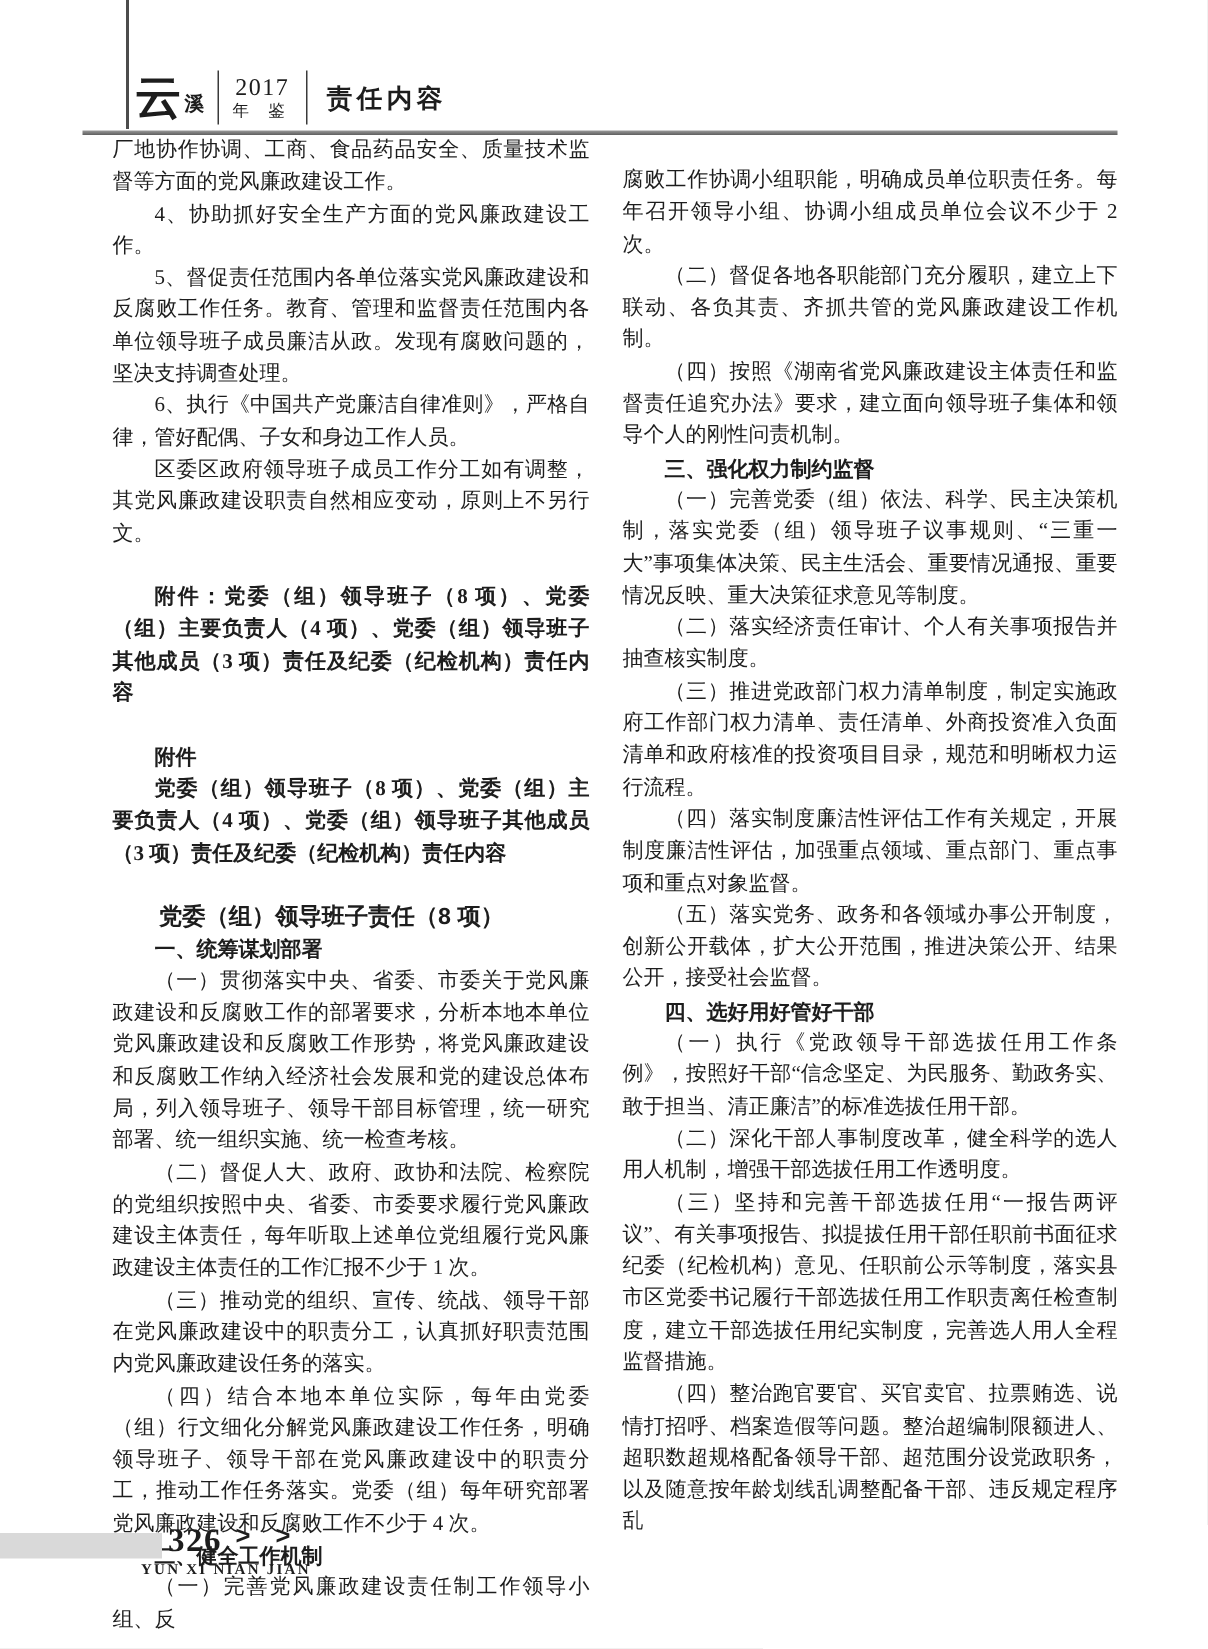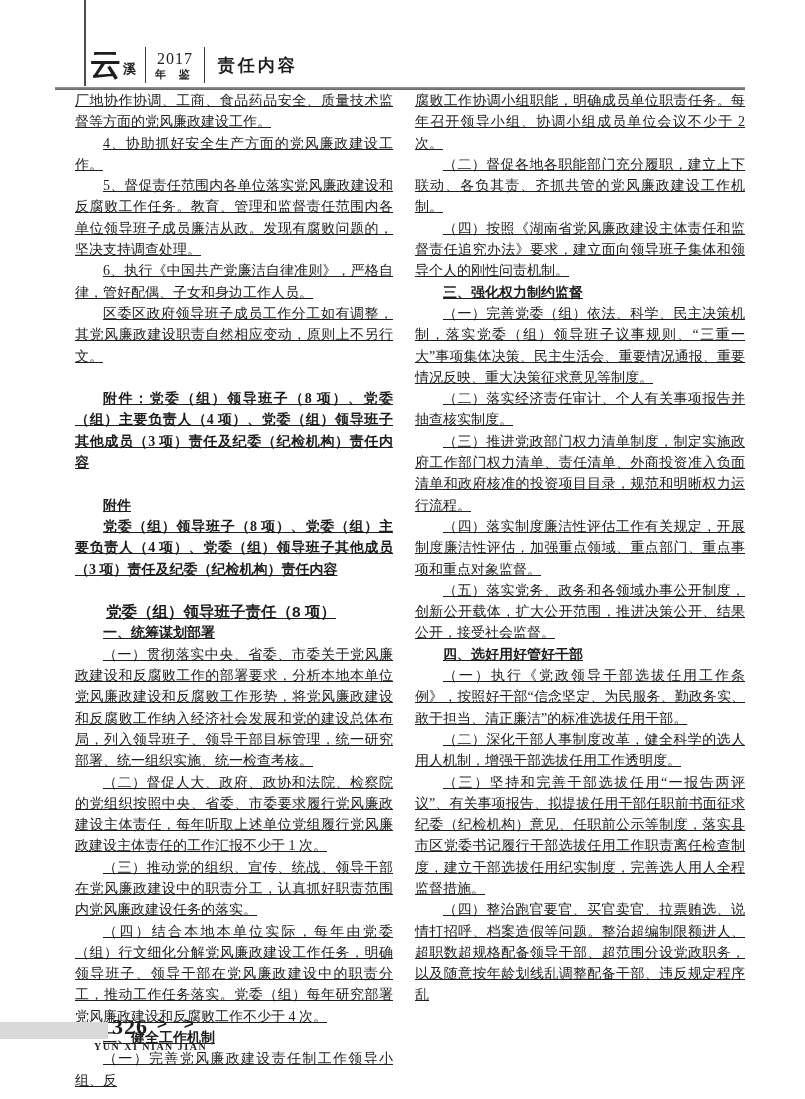--- a/index.html
+++ b/index.html
@@ -14,28 +14,28 @@
   
   .header { position:absolute; left:90px; top:44px; height:42px; display:flex; align-items:center; }
   .logo { display:flex; align-items:flex-end; padding-right:9px; }
   .logo-main { font-size:31px; font-weight:bold; line-height:30px; }
   .logo-sub { font-size:13px; font-weight:bold; margin:0 0 2px 2px; }
   .year-col {
     display:flex; flex-direction:column; align-items:center; justify-content:center;
     height:36px; padding:0 9px; border-left:1.5px solid #3a3a3a; border-right:1.5px solid #3a3a3a;
   }
   .year { font-size:16px; line-height:17px; letter-spacing:1px; }
-  .year-label { font-size:11px; line-height:13px; letter-spacing:5px; margin-top:1px;font-weight:bold; }
+  .year-label { font-size:11px; line-height:13px; letter-spacing:5px; margin-top:1px; }
   .section-title { font-family:"Liberation Sans", sans-serif; font-weight:bold; font-size:17px; letter-spacing:3px; margin-left:13px; }
   .header-rule { position:absolute; left:55px; top:87px; width:690px; height:3px; background:linear-gradient(#9a9a9a,#5f5f5f); }
 
   
-  .column { position:absolute; top:90px; font-size:14px; line-height:21.3px;text-decoration:underline; }
+  .column { position:absolute; top:90px; font-size:14px; line-height:21.3px; }
   .col-left  { left:75px;  width:318px; }
-  .col-right { left:415px; width:330px; }
+  .col-right { left:415px; width:330px;margin-top:20px; }
   .para { margin:0; text-align:justify; text-indent:2em; word-break:break-all; }
   .t-continuation { text-indent:0; }
   .t-attachment { font-weight:bold; }
   .t-title   { font-family:"Liberation Sans", sans-serif; font-weight:bold; font-size:15.5px; }
   .t-heading { font-family:"Liberation Sans", sans-serif; font-weight:bold; }
   .t-spacer  { height:21.3px; }
 
   
   .footer-bar { position:absolute; left:0; top:1022px; width:108px; height:17px; background:#d9d9d9; }
   .footer-num-row { position:absolute; left:112px; top:1014px; display:flex; align-items:flex-start; }

